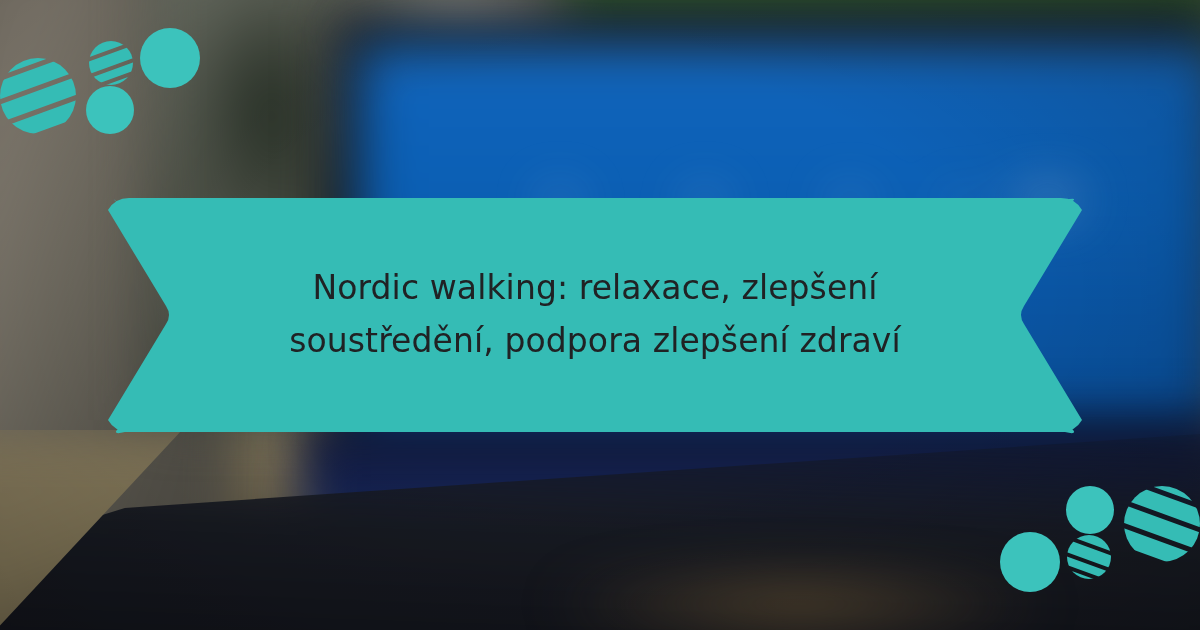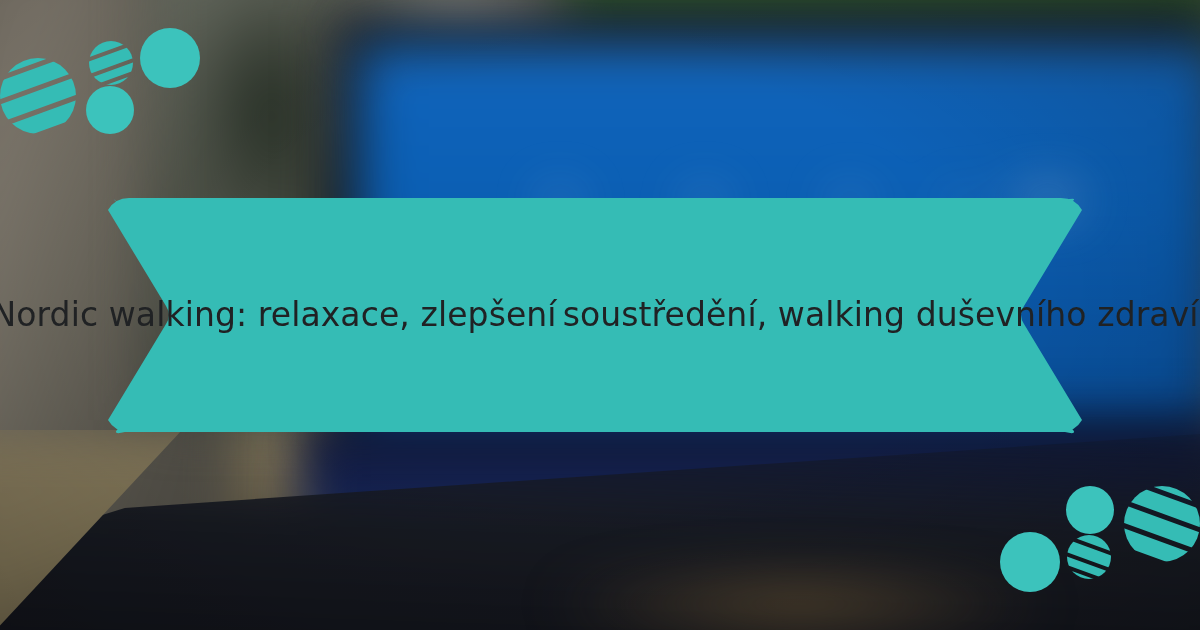--- a/index.html
+++ b/index.html
@@ -149,21 +149,21 @@
   }
   .ribbon-svg { display: block; width: 100%; height: 100%; }
 
   .ribbon-text {
     position: absolute;
     left: 170px;
     top: 196px;
     width: 850px;
     height: 238px;
     display: flex;
-    flex-direction: row;
+    flex-direction: column;
     align-items: center;
     justify-content: center;
     gap: 6px;
     text-align: center;
     color: #202224;
     font-size: 33px;
     line-height: 1.42;
     font-weight: 400;
     letter-spacing: .1px;
   }
@@ -269,16 +269,16 @@
                L 71,128
                Q 77,119 71,110
                L 13,14
                Q 20,2 34,2
                Z"></path>
     </svg>
   </div>
 
   <div class="ribbon-text">
     <div class="ribbon-line">Nordic walking: relaxace, zlepšení</div>
-    <div class="ribbon-line">soustředění, walking duševního zdraví</div>
+    <div class="ribbon-line">soustředění, podpora zlepšení zdraví</div>
   </div>
 
 </div>
 
 </body></html>

